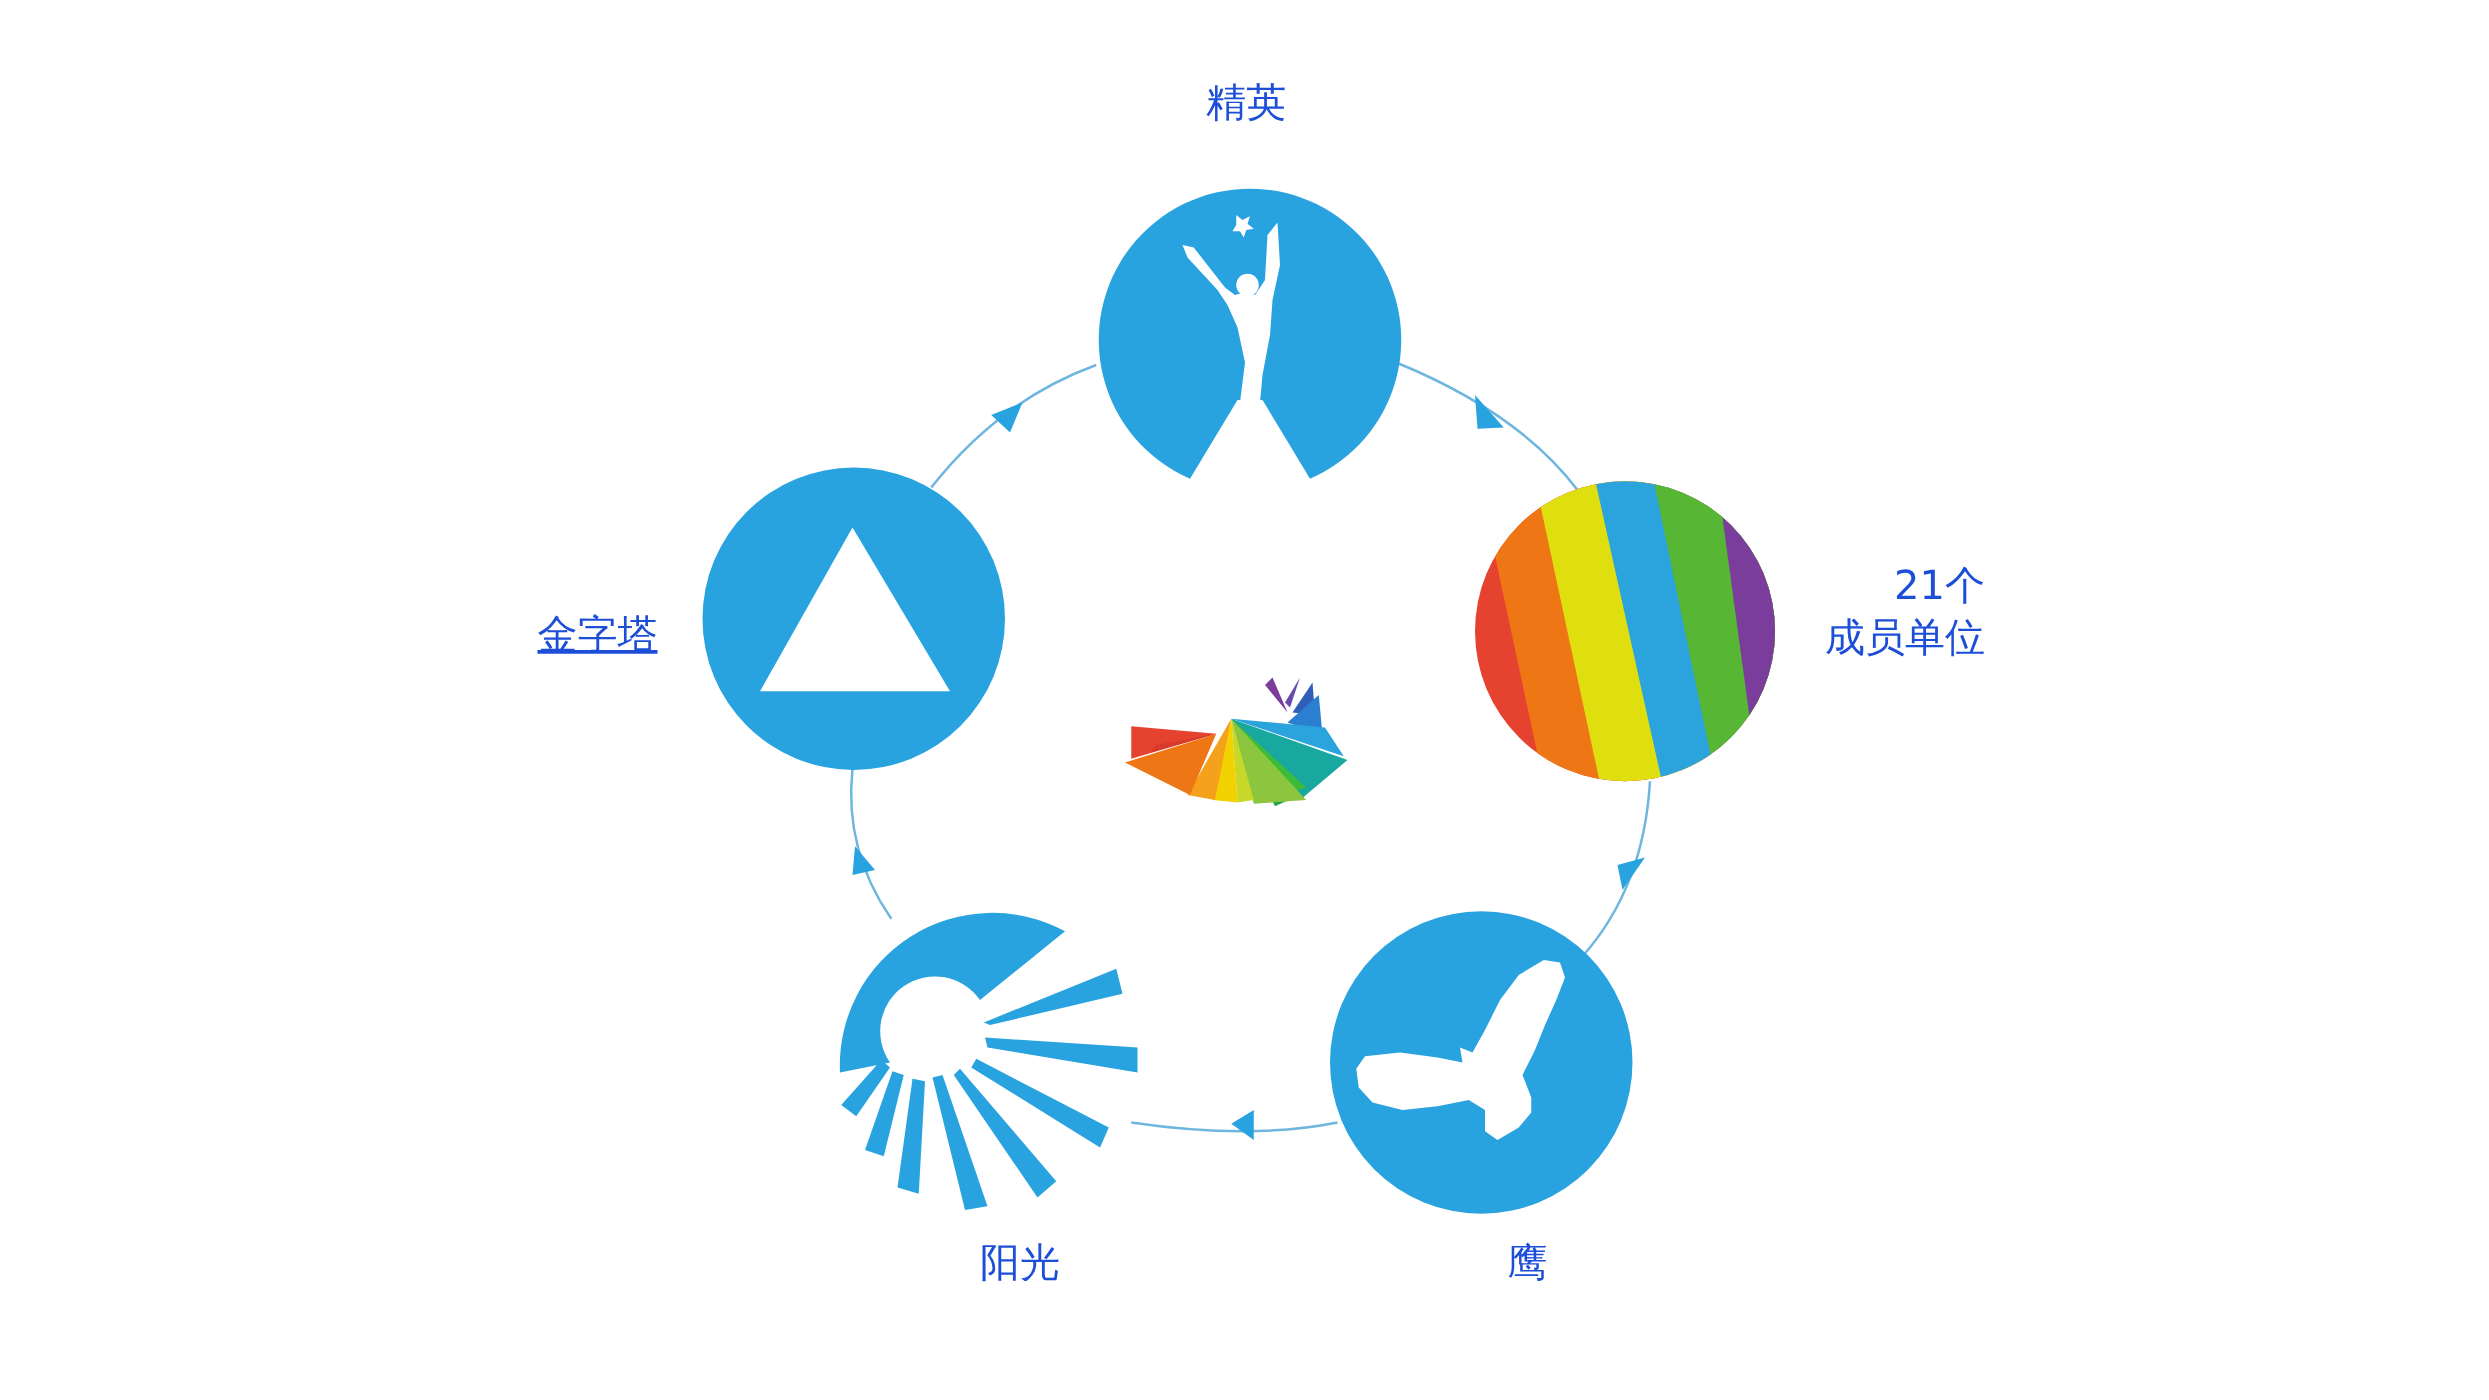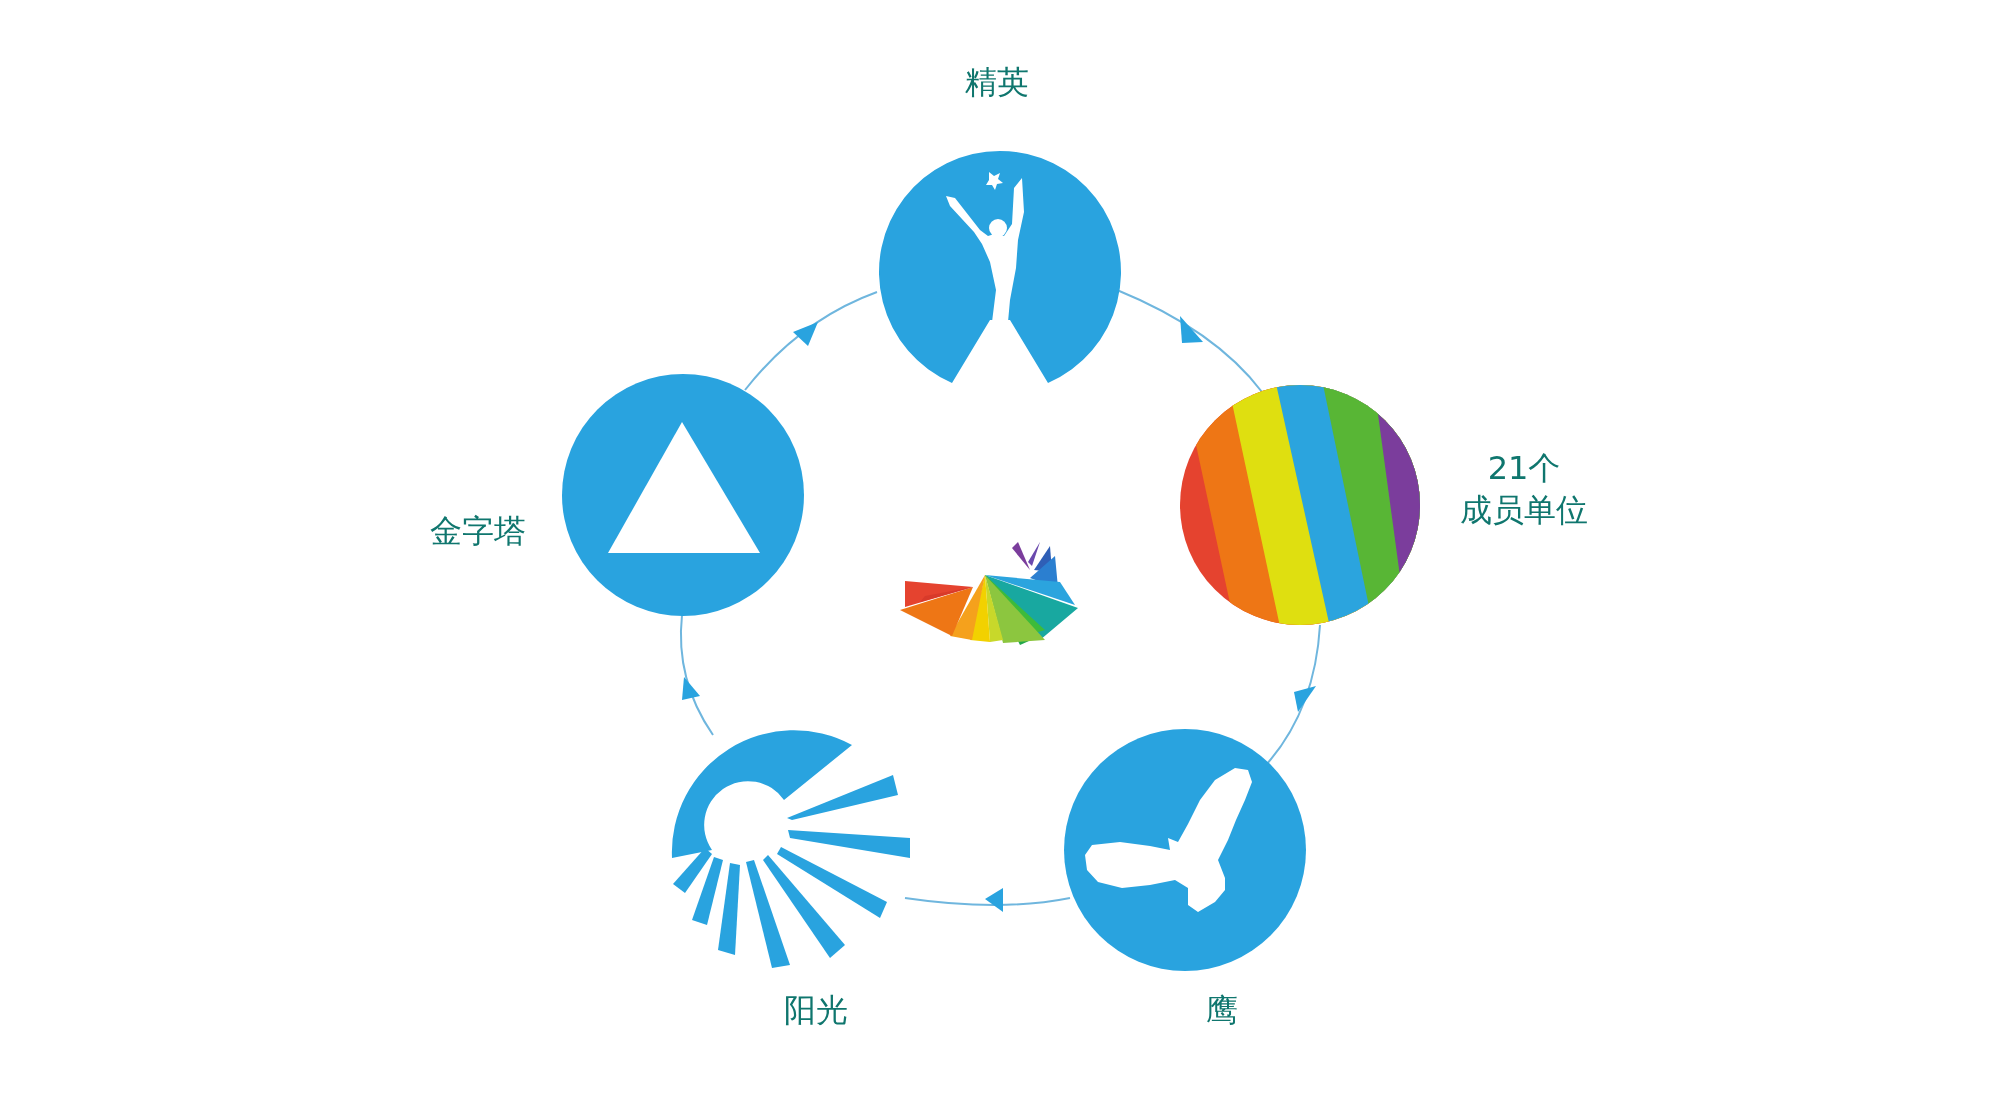--- a/index.html
+++ b/index.html
@@ -1,21 +1,21 @@
 <!DOCTYPE html>
 <html><head>
 <meta charset="utf-8">
 <style>
   html, body { margin: 0; padding: 0; background: #ffffff; }
   body { width: 1991px; height: 1120px; position: relative; overflow: hidden;
          font-family: "DejaVu Sans", "Liberation Sans", sans-serif; }
   #diagram { position: absolute; left: 0; top: 0; width: 1991px; height: 1120px; }
-  .label { position: absolute; color: #0f766e; font-size: 32px; line-height: 1.3; white-space: nowrap; }
+  .label { position: absolute; color: #1d4ed8; font-size: 32px; line-height: 1.3; white-space: nowrap; }
   .label.center { transform: translateX(-50%); text-align: center; }
-  .label.multi { text-align: center; }
+  .label.multi { text-align: right; }
 </style>
 </head>
 <body>
 
 <div id="diagram">
   <svg width="1991" height="1120" viewBox="0 0 1991 1120" xmlns="http://www.w3.org/2000/svg">
     <defs>
       <clipPath id="clipTop">
           <circle cx="997" cy="270" r="121"></circle>
         </clipPath>
@@ -107,14 +107,14 @@
   </svg>
 
   
   <div class="label center" style="left:997px; top:62px;">精英</div>
   <div class="label multi" style="left:1460px; top:448px;">
     <div>21个</div>
     <div>成员单位</div>
   </div>
   <div class="label center" style="left:1222px; top:990px;">鹰</div>
   <div class="label center" style="left:780px; top:990px;margin-left:36px;">阳光</div>
-  <div class="label center" style="left:478px; top:511px;">金字塔</div>
+  <div class="label center" style="left:478px; top:487px;text-decoration:underline;">金字塔</div>
 </div>
 
 </body></html>

